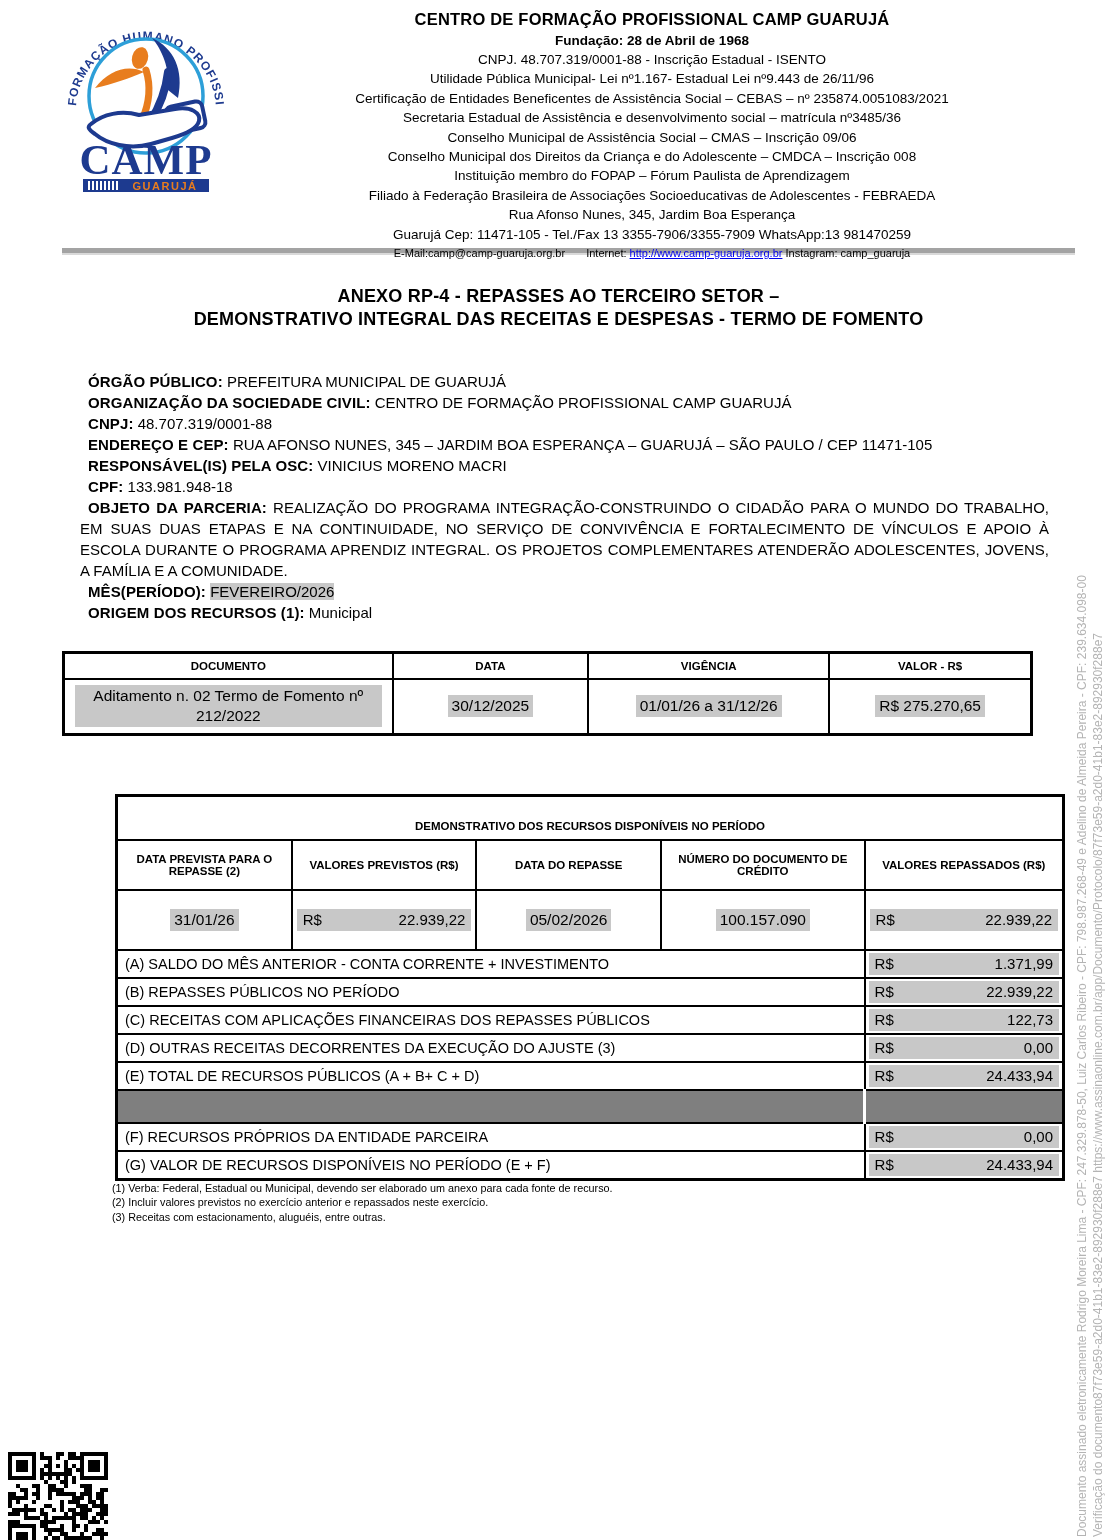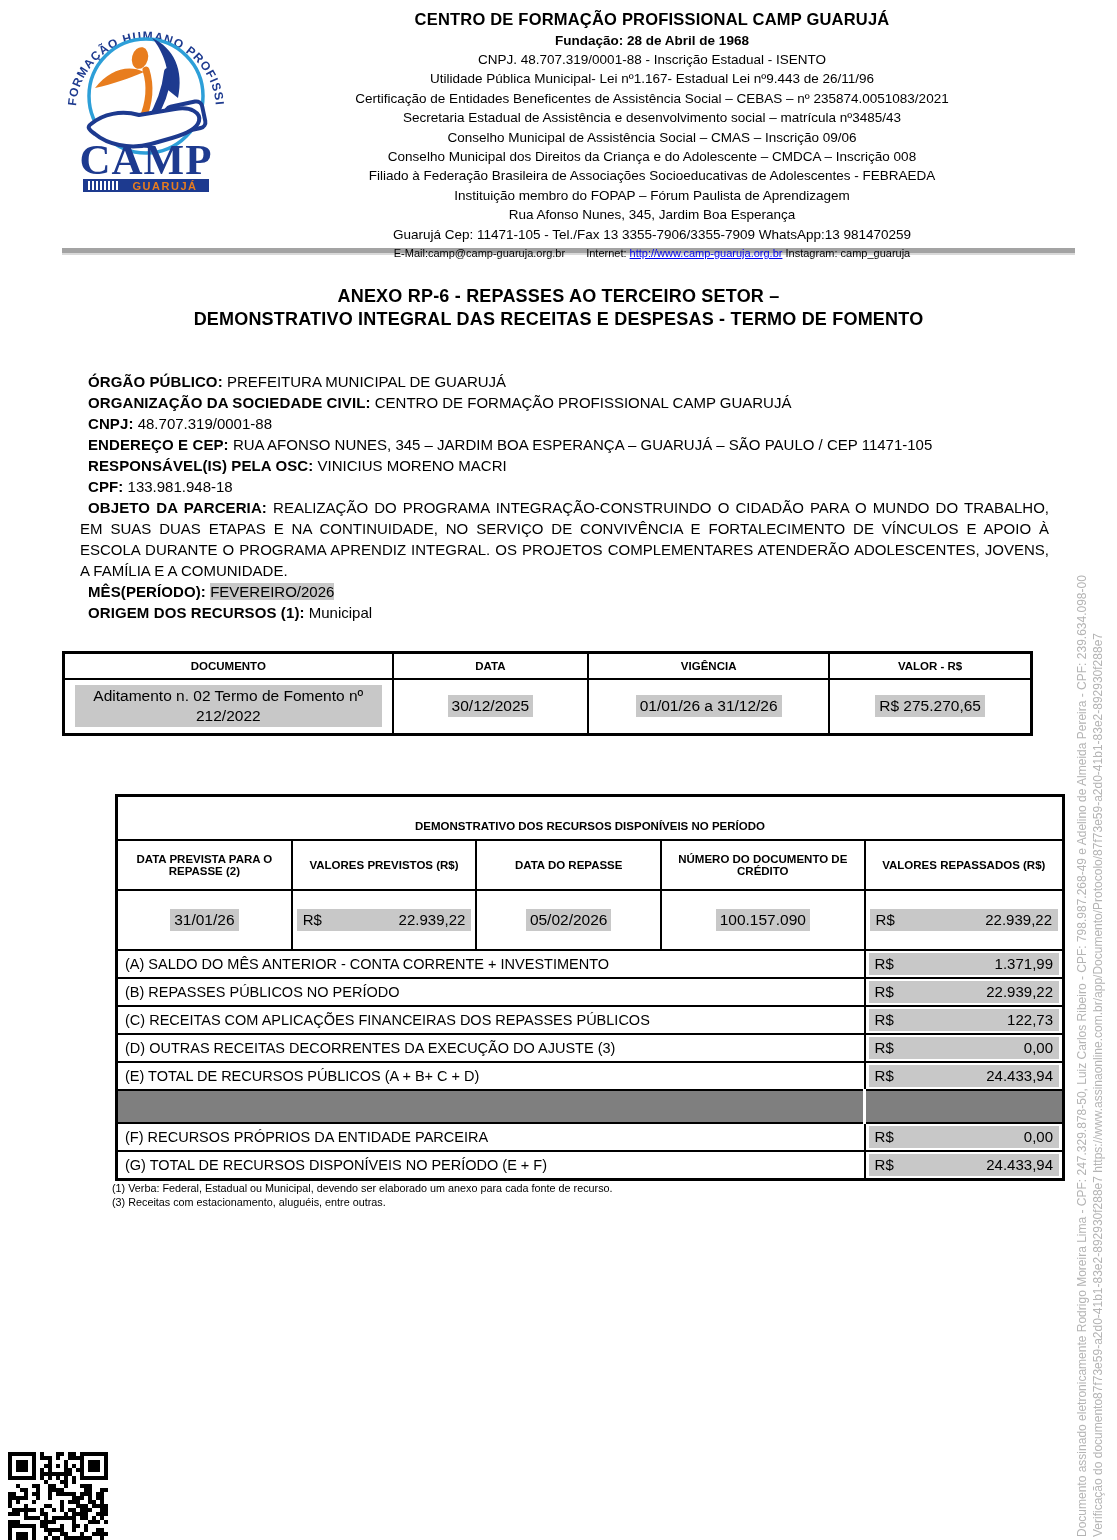--- a/index.html
+++ b/index.html
@@ -111,40 +111,40 @@
         </g>
         <text x="110" y="181.5" text-anchor="middle" font-size="11" font-weight="bold" fill="#e87d1e" letter-spacing="1.5">GUARUJÁ</text>
       </svg>
     </div>
     <div class="header-text">
       <p class="header-title">CENTRO DE FORMAÇÃO PROFISSIONAL CAMP GUARUJÁ</p>
       <div class="header-subtitle">Fundação: 28 de Abril de 1968</div>
       <div class="header-line">CNPJ. 48.707.319/0001-88 - Inscrição Estadual - ISENTO</div>
       <div class="header-line">Utilidade Pública Municipal- Lei nº1.167- Estadual Lei nº9.443 de 26/11/96</div>
       <div class="header-line">Certificação de Entidades Beneficentes de Assistência Social – CEBAS – nº 235874.0051083/2021</div>
-      <div class="header-line">Secretaria Estadual de Assistência e desenvolvimento social – matrícula nº3485/43</div>
+      <div class="header-line">Secretaria Estadual de Assistência e desenvolvimento social – matrícula nº3485/36</div>
       <div class="header-line">Conselho Municipal de Assistência Social – CMAS – Inscrição 09/06</div>
       <div class="header-line">Conselho Municipal dos Direitos da Criança e do Adolescente – CMDCA – Inscrição 008</div>
+      <div class="header-line">Instituição membro do FOPAP – Fórum Paulista de Aprendizagem</div>
       <div class="header-line">Filiado à Federação Brasileira de Associações Socioeducativas de Adolescentes - FEBRAEDA</div>
-      <div class="header-line">Instituição membro do FOPAP – Fórum Paulista de Aprendizagem</div>
       <div class="header-line">Rua Afonso Nunes, 345, Jardim Boa Esperança</div>
       <div class="header-line">Guarujá Cep: 11471-105 - Tel./Fax 13 3355-7906/3355-7909 WhatsApp:13 981470259</div>
       <div class="email-line">
         <span>E-Mail:camp@camp-guaruja.org.br</span><span class="gap"></span>
         <span>Internet:</span>
         <a href="#" class="header-link">http://www.camp-guaruja.org.br</a>
         <span>Instagram: camp_guaruja</span>
       </div>
     </div>
   </div>
 
   <div class="divider"></div>
 
   <div class="doc-title">
-    <div>ANEXO RP-6 - REPASSES AO TERCEIRO SETOR –</div>
+    <div>ANEXO RP-4 - REPASSES AO TERCEIRO SETOR –</div>
     <div>DEMONSTRATIVO INTEGRAL DAS RECEITAS E DESPESAS - TERMO DE FOMENTO</div>
   </div>
 
   <div class="fields">
     <p><b>ÓRGÃO PÚBLICO:</b> <span>PREFEITURA MUNICIPAL DE GUARUJÁ</span></p>
     <p><b>ORGANIZAÇÃO DA SOCIEDADE CIVIL:</b> <span>CENTRO DE FORMAÇÃO PROFISSIONAL CAMP GUARUJÁ</span></p>
     <p><b>CNPJ:</b> <span>48.707.319/0001-88</span></p>
     <p><b>ENDEREÇO E CEP:</b> <span>RUA AFONSO NUNES, 345 – JARDIM BOA ESPERANÇA – GUARUJÁ – SÃO PAULO / CEP 11471-105</span></p>
     <p><b>RESPONSÁVEL(IS) PELA OSC:</b> <span>VINICIUS MORENO MACRI</span></p>
     <p><b>CPF:</b> <span>133.981.948-18</span></p>
@@ -264,33 +264,34 @@
     <tr>
       <td class="lbl" colspan="4">(F) RECURSOS PRÓPRIOS DA ENTIDADE PARCEIRA</td>
       <td class="val">
             <span class="money">
               <span>R$</span>
               <span>0,00</span>
             </span>
           </td>
     </tr>
     <tr>
-      <td class="lbl" colspan="4">(G) TOTAL DE RECURSOS DISPONÍVEIS NO PERÍODO (E + F)</td>
+      <td class="lbl" colspan="4">(G) VALOR DE RECURSOS DISPONÍVEIS NO PERÍODO (E + F)</td>
       <td class="val">
             <span class="money">
               <span>R$</span>
               <span>24.433,94</span>
             </span>
           </td>
     </tr>
   </tbody>
     </table>
 
   <div class="footnotes">
     <div>(1) Verba: Federal, Estadual ou Municipal, devendo ser elaborado um anexo para cada fonte de recurso.</div>
+    <div>(2) Incluir valores previstos no exercício anterior e repassados neste exercício.</div>
     <div>(3) Receitas com estacionamento, aluguéis, entre outras.</div>
   </div>
 
 
   <svg class="qr" viewBox="0 0 100 100">
       <g fill="#000">
         <rect x="0" y="0" width="4" height="4"></rect>
         <rect x="4" y="0" width="4" height="4"></rect>
         <rect x="8" y="0" width="4" height="4"></rect>
         <rect x="12" y="0" width="4" height="4"></rect>

